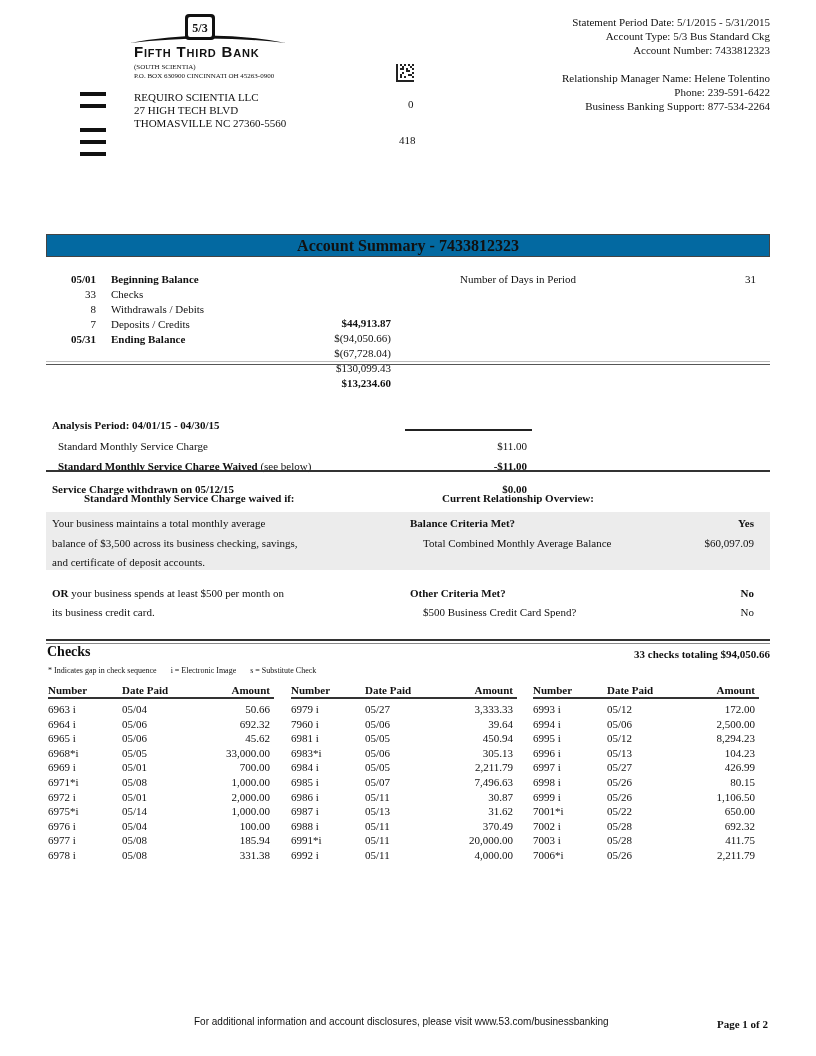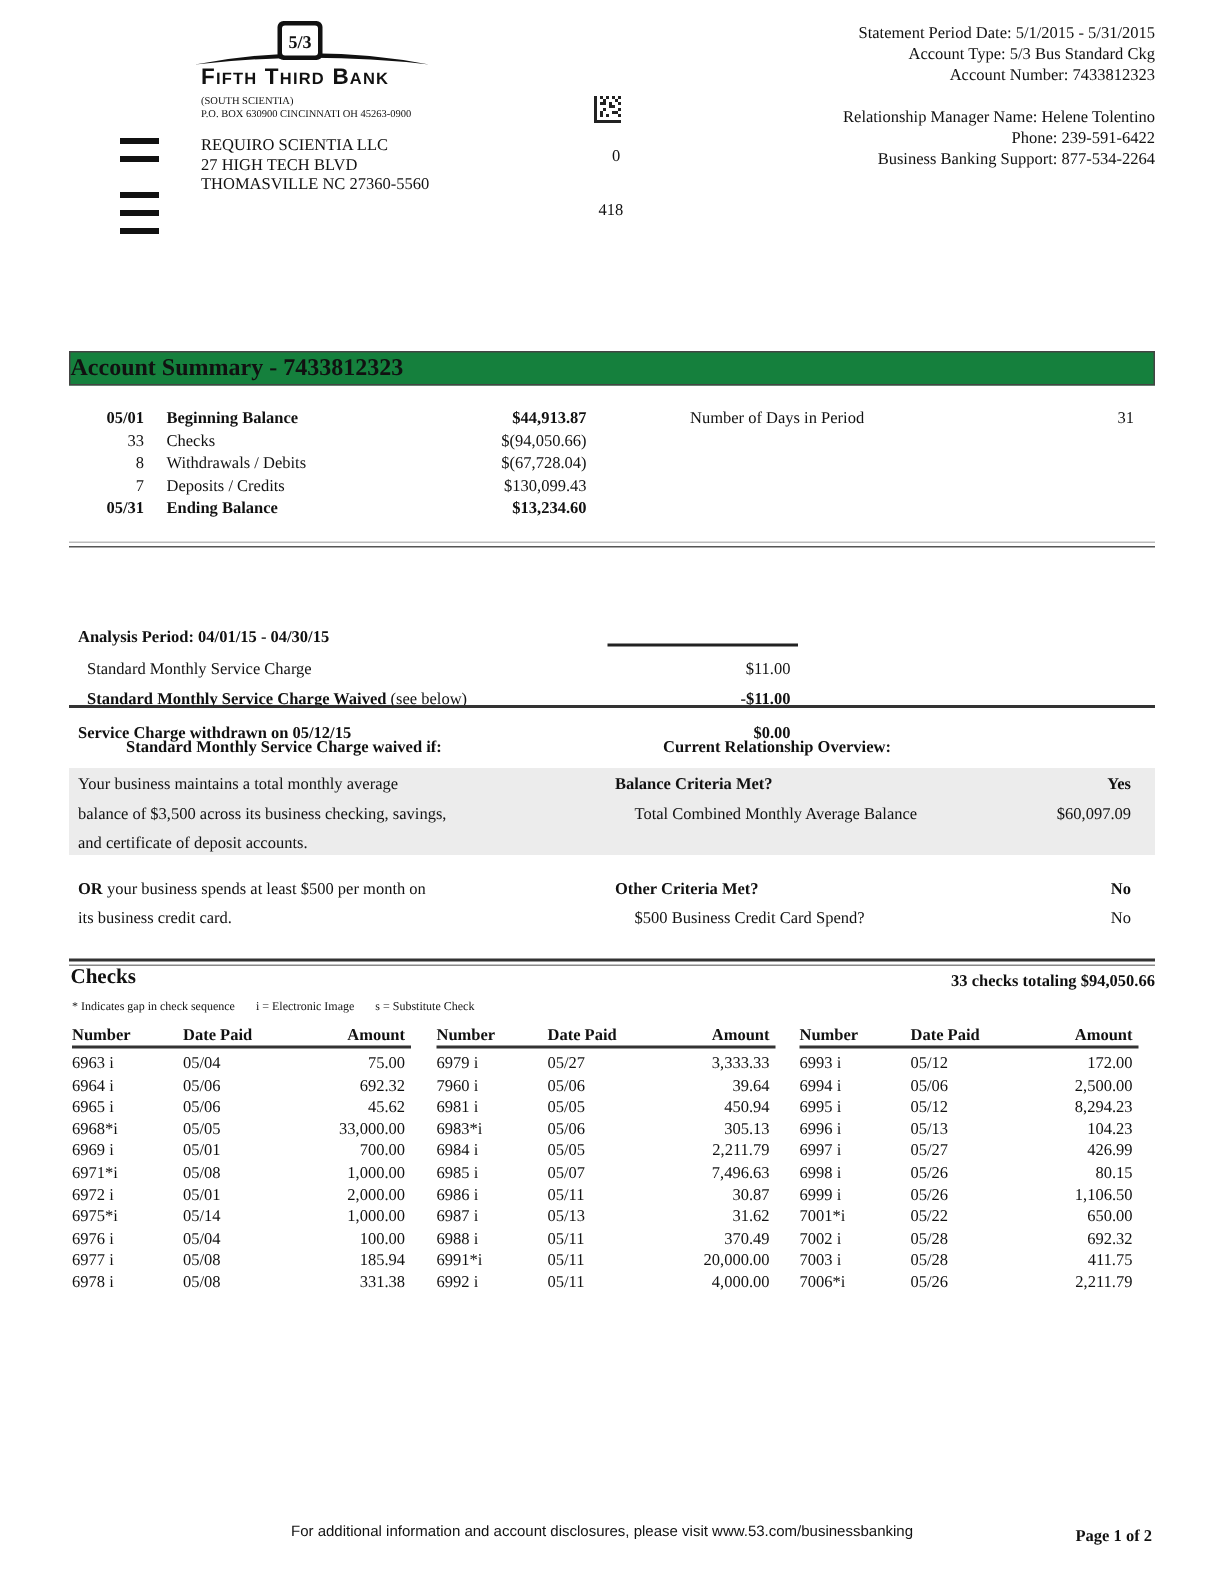--- a/index.html
+++ b/index.html
@@ -17,26 +17,26 @@
   .barmarks { left: 80px; top: 92px; width: 26px; }
   .barmarks div { height: 4px; background: #111; margin-bottom: 8px; width: 26px; }
   .barmarks .gap { margin-bottom: 20px; }
   .qr { left: 396px; top: 64px; width: 18px; height: 18px; }
   .num0 { left: 408px; top: 98px; font-size: 11px; }
   .num418 { left: 399px; top: 134px; font-size: 11px; }
   .hdr-right { right: 46px; top: 15px; text-align: right; font-size: 11px; line-height: 14px; }
   .hdr-right .spacer { height: 14px; }
 
   
-  .sumbar { left: 46px; top: 234px; width: 722px; height: 21px; background: #15803d; border: 1px solid #444; font-size: 16px; font-weight: bold; line-height: 22px; }
+  .sumbar { left: 46px; top: 234px; width: 722px; height: 21px; background: #0369a1; border: 1px solid #444; text-align: center; font-size: 16px; font-weight: bold; line-height: 22px; }
   .sumtable { left: 46px; top: 272px; width: 724px; font-size: 11px; }
   .sumrow { position: relative; height: 15px; line-height: 15px; }
   .sumrow .c1 { position: absolute; left: 0; width: 50px; text-align: right; }
   .sumrow .c2 { position: absolute; left: 65px; }
-  .sumrow .c3 { position: absolute; left: 200px; width: 145px; text-align: right; }
+  .sumrow .c3 { position: absolute; left: 200px; width: 145px; text-align: right; margin-top: 44px; }
   .sumrow .c4 { position: absolute; left: 414px; }
   .sumrow .c5 { position: absolute; left: 640px; width: 70px; text-align: right; }
   .hline-light { left: 46px; width: 724px; height: 1px; background: #bbb; }
   .hline-dark { left: 46px; width: 724px; height: 2px; background: #333; }
 
   
   .analysis { left: 52px; top: 370px; width: 480px; font-size: 11px; }
   .an-title { font-weight: bold; height: 16px; line-height: 16px; margin-top: 47px; }
   .an-row { position: relative; height: 20px; line-height: 20px; }
   .an-row .lbl { position: absolute; left: 6px; }
@@ -225,21 +225,21 @@
 <div class="abs chk-col" style="left:48px">
   <div class="chk-head">
     <span class="n">Number</span>
     <span class="d">Date Paid</span>
     <span class="a">Amount</span>
   </div>
   <div class="rowswrap">
       <div class="chk-row">
         <span class="n">6963 i</span>
         <span class="d">05/04</span>
-        <span class="a">75.00</span>
+        <span class="a">50.66</span>
       </div>
       <div class="chk-row">
         <span class="n">6964 i</span>
         <span class="d">05/06</span>
         <span class="a">692.32</span>
       </div>
       <div class="chk-row">
         <span class="n">6965 i</span>
         <span class="d">05/06</span>
         <span class="a">45.62</span>

